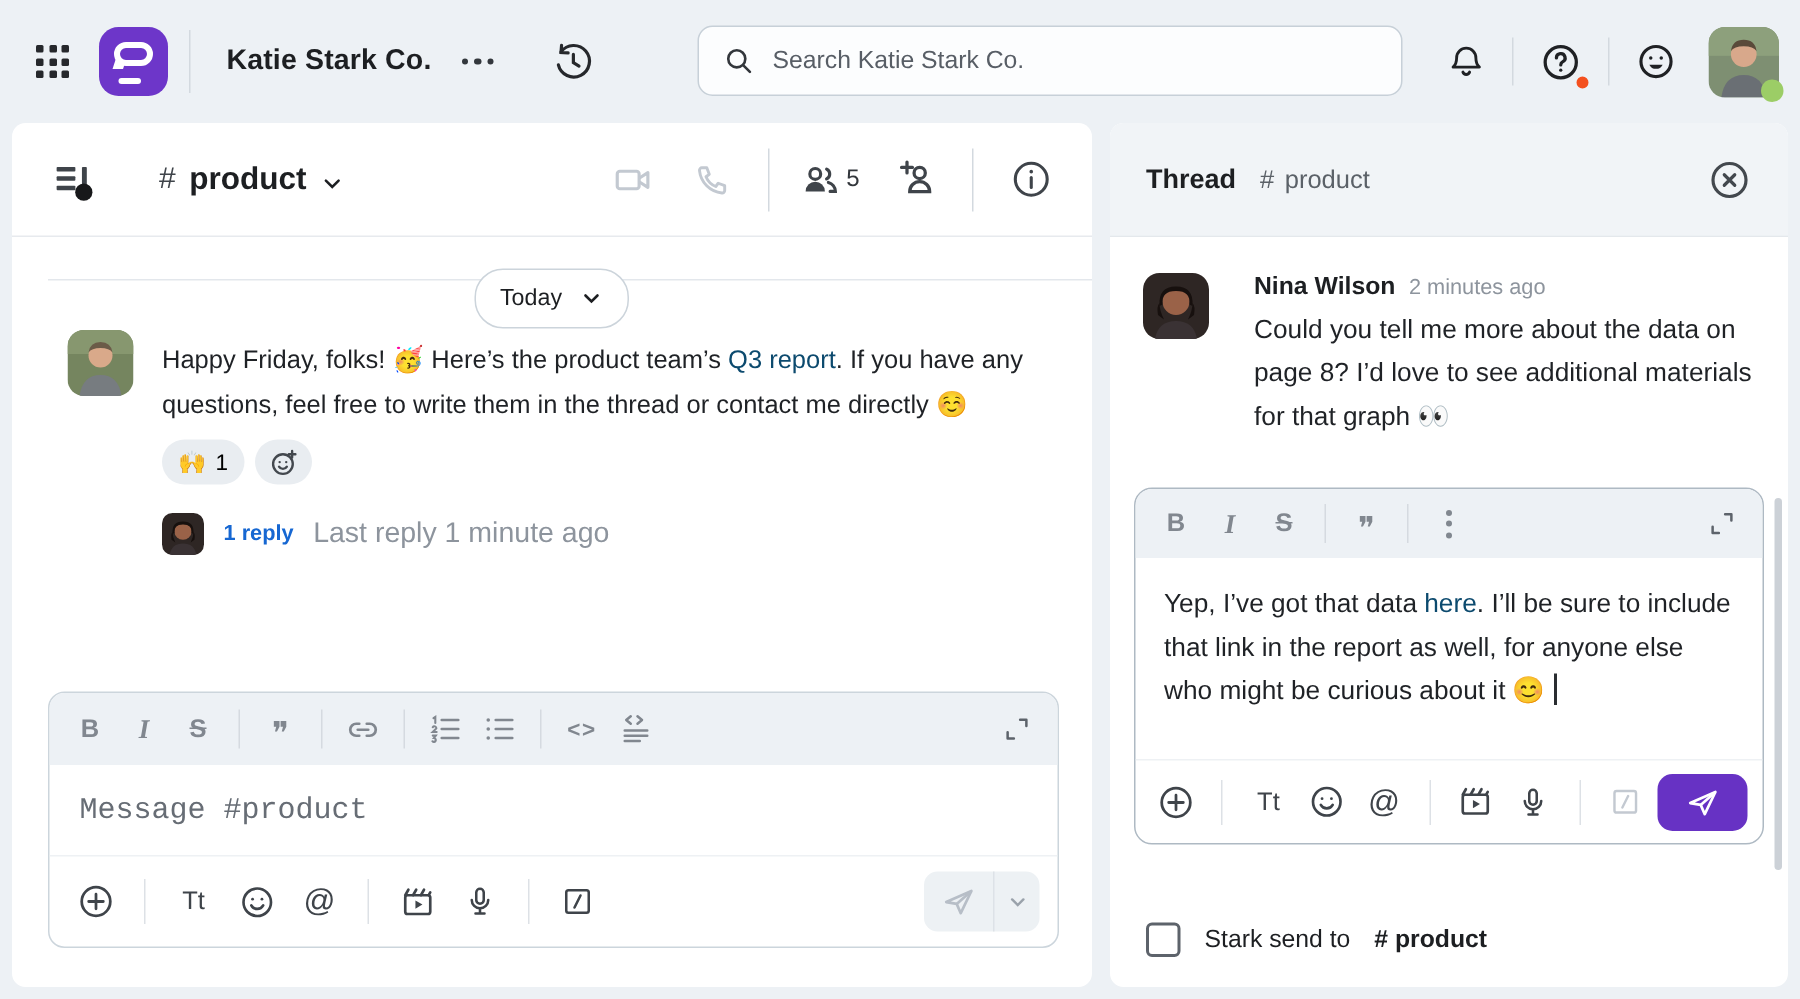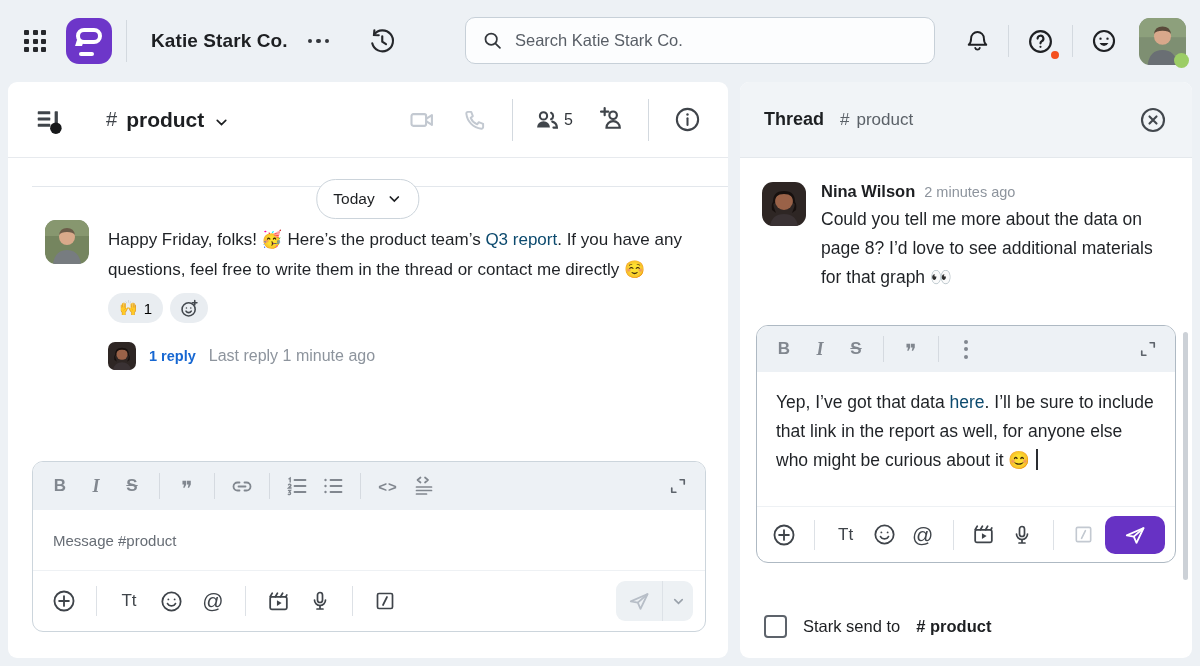--- a/index.html
+++ b/index.html
@@ -59,51 +59,51 @@
   .msg-author { font-size:16px; font-weight:700; }
   .msg-time { font-size:13.5px; color:#8d949d; }
   .msg-body { margin-top:5px; width:586px; font-size:17px; line-height:30px; color:#1f2226; }
   .msg-body a, .tc-text a { color:#0c4a6e; text-decoration:none; cursor:pointer; }
   .reactions { display:flex; gap:7px; margin-top:8px; }
   .reaction-pill { display:flex; align-items:center; gap:6px; background:#e9edf1; border:none; border-radius:15px; height:30px; padding:0 11px; font-size:15px; cursor:pointer; }
   .add-reaction { display:flex; align-items:center; justify-content:center; background:#e9edf1; border:none; border-radius:15px; height:30px; width:38px; cursor:pointer; color:#43484e; }
   .thread-row { display:flex; align-items:center; gap:13px; margin-top:19px; cursor:pointer; }
   .mini-avatar { width:28px; height:28px; }
   .reply-link { font-size:14.5px; font-weight:700; color:#1667d2; }
-  .last-reply { font-size:16px; color:#8d949d; }
+  .last-reply { font-size:19px; color:#8d949d; }
 
   
   .composer { position:absolute; left:24px; right:22px; border:1px solid #ccd5dc; border-radius:11px; background:#fff; overflow:hidden; }
   .main-composer { bottom:26px; }
   .c-toolbar { display:flex; align-items:center; height:48px; background:#edf1f5; padding:0 10px; gap:2px; color:#81878f; }
   .c-toolbar .tdiv { width:1px; height:26px; background:#d5dae0; margin:0 8px; }
   .tbtn { background:none; border:none; cursor:pointer; color:#81878f; font-size:17px; width:34px; height:34px; display:flex; align-items:center; justify-content:center; }
   .tbtn.b { font-weight:700; }
   .tbtn.i { font-style:italic; font-family:"Liberation Serif", serif; font-weight:600; font-size:18px; }
   .tbtn.s { text-decoration:line-through; font-weight:600; }
   .tbtn.q { font-size:21px; padding-top:6px; }
   .tbtn.code { font-size:15px; font-weight:700; letter-spacing:1px; }
   .expand { margin-left:auto; }
-  .c-input { height:60px; display:flex; align-items:center; padding:0 20px; font-size:15px; color:#676d75; cursor:text; }
+  .c-input { height:60px; display:flex; align-items:center; padding:0 20px; font-size:20px; color:#676d75; cursor:text;font-family:Liberation Mono, monospace; }
   .c-bottom { display:flex; align-items:center; height:61px; padding:0 12px; gap:4px; color:#3f444a; border-top:1px solid #eef1f4; }
   .c-bottom .tdiv { width:1px; height:30px; background:#dde1e6; margin:0 9px; }
   .bbtn { background:none; border:none; cursor:pointer; color:#3f444a; width:38px; height:38px; display:flex; align-items:center; justify-content:center; font-size:17px; }
   .bbtn.tt { font-weight:400; font-size:17px; }
   .bbtn.at { font-size:21px; }
   .send-group { margin-left:auto; display:flex; align-items:center; background:#edf1f4; border-radius:9px; height:40px; }
   .send-group .send-half { width:46px; display:flex; justify-content:center; color:#b7bec7; background:none; border:none; cursor:pointer; }
   .send-group .sep { width:1px; height:40px; background:#dde2e7; }
   .send-group .chev-half { width:30px; display:flex; justify-content:center; color:#9aa2ab; background:none; border:none; cursor:pointer; }
 
   
   .th-header { position:absolute; top:0; left:0; right:0; height:76px; background:#f1f4f7; border-radius:9px 9px 0 0; border-bottom:1px solid #e4e8ec; display:flex; align-items:center; padding:0 24px; gap:16px; }
   .th-title { font-size:18px; font-weight:700; }
   .th-chan { font-size:17px; color:#5b6168; display:flex; gap:7px; }
   .th-close { margin-left:auto; background:none; border:none; cursor:pointer; color:#43484e; }
-  .th-msg { position:absolute; top:100px; left:22px; display:flex; gap:15px; }
+  .th-msg { position:absolute; top:100px; left:22px; display:flex; gap:30px; }
   .th-msg .msg-body { width:352px; font-size:17.5px; line-height:29px; margin-top:4px; }
   .th-msg .msg-author { font-size:16.5px; }
   .th-msg .msg-time { font-size:14.5px; }
   .th-composer { position:absolute; top:243px; left:16px; right:16px; border:1px solid #aeb9c3; border-radius:12px; background:#fff; overflow:hidden; }
   .th-composer .c-toolbar { height:46px; }
   .dotsv { display:flex; flex-direction:column; gap:3.5px; align-items:center; }
   .dotsv i { background:#81878f; width:4px; height:4px; }
   .tc-text { padding:16px 19px 10px; font-size:17.5px; line-height:29px; color:#1f2226; cursor:text; min-height:134px; }
   .cursor { display:inline-block; width:1.5px; height:21px; background:#2a2d31; vertical-align:-4px; margin-left:6px; }
   .th-composer .c-bottom { height:56px; padding:0 10px; }

